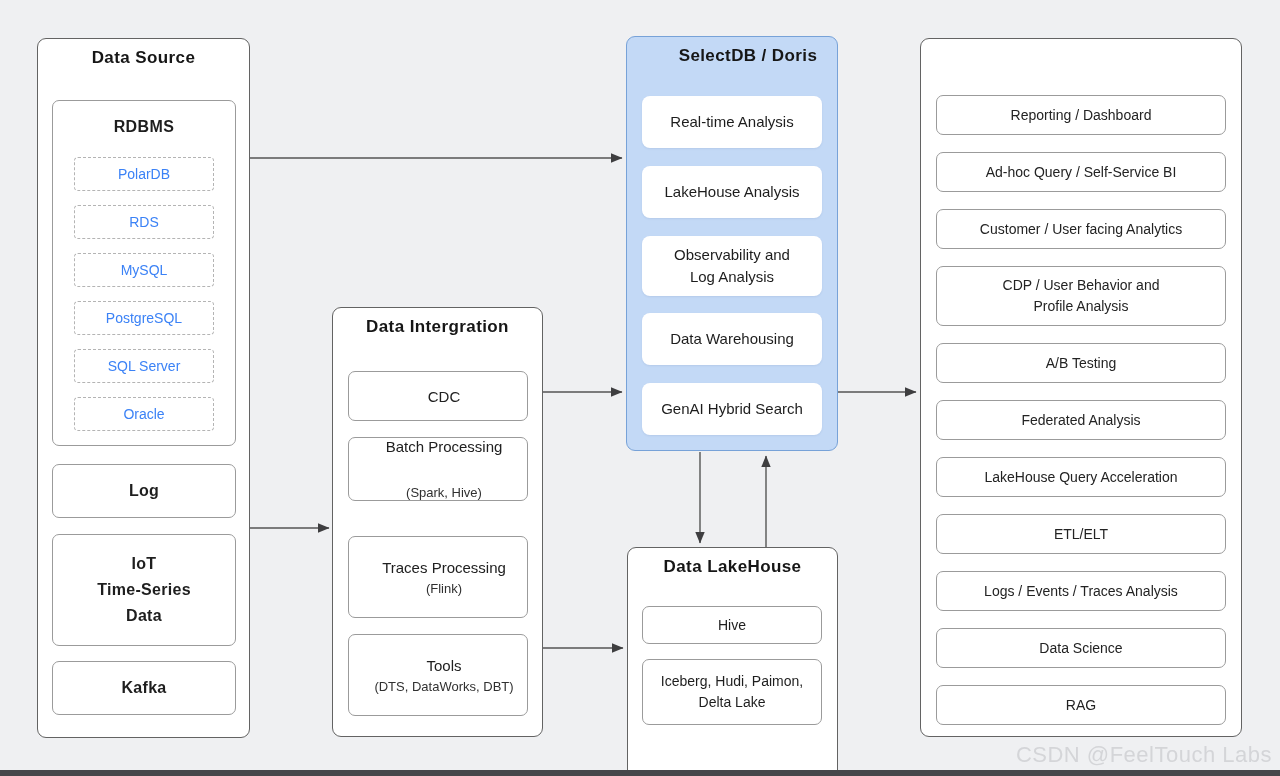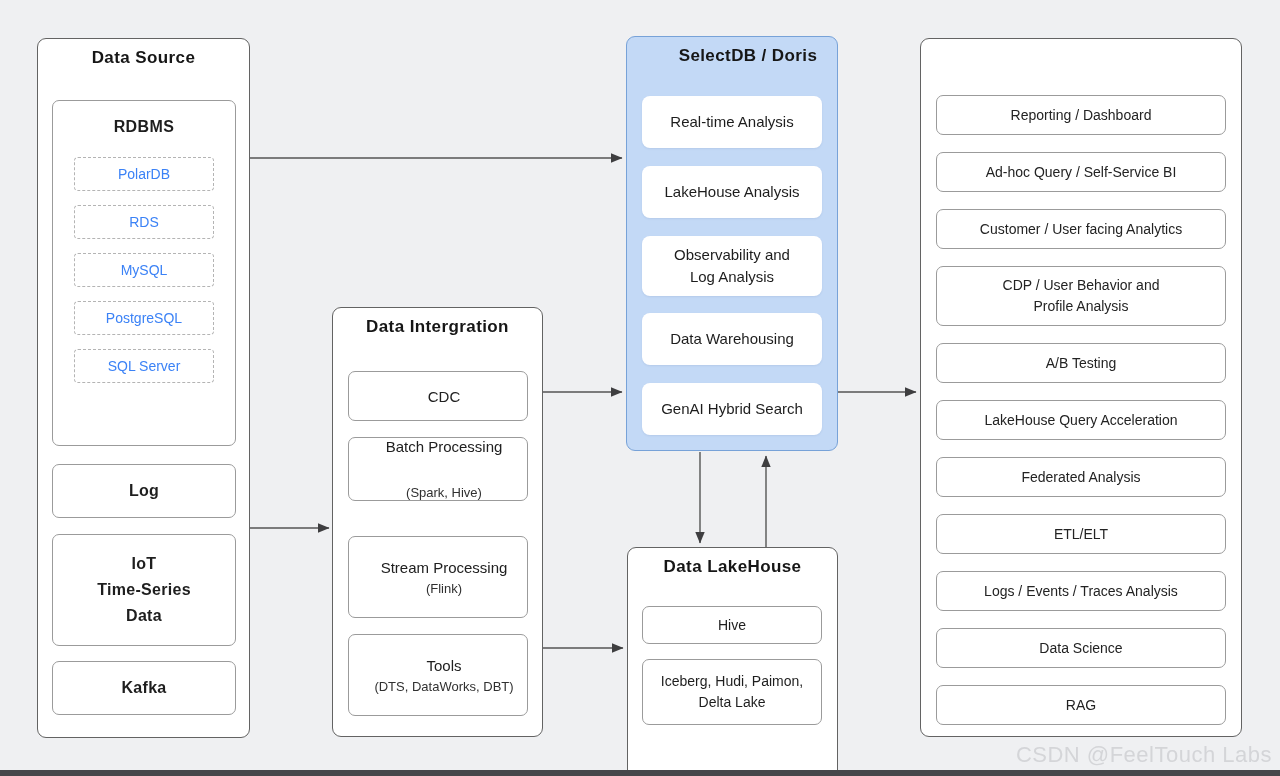--- a/index.html
+++ b/index.html
@@ -113,20 +113,21 @@
   <div class="panel-title">Data Source</div>
 
   <div class="rdbms-box">
     <div class="rdbms-title">RDBMS</div>
     <div class="rdbms-items">
       <div class="dashed-item">PolarDB</div>
       <div class="dashed-item">RDS</div>
       <div class="dashed-item">MySQL</div>
       <div class="dashed-item">PostgreSQL</div>
       <div class="dashed-item">SQL Server</div>
+      <div class="dashed-item">Oracle</div>
     </div>
   </div>
 
   <div class="ds-box" id="ds-log">Log</div>
   <div class="ds-box" id="ds-iot">IoT
 Time-Series
 Data</div>
   <div class="ds-box" id="ds-kafka">Kafka</div>
 </div>
 
@@ -134,21 +135,21 @@
   <div class="panel-title">Data Intergration</div>
 
   <div class="di-box" id="di-cdc">
     <div class="di-title">CDC</div>
   </div>
   <div class="di-box" id="di-batch">
     <div class="di-title">Batch Processing</div>
     <div class="di-sub">(Spark, Hive)</div>
   </div>
   <div class="di-box" id="di-stream">
-    <div class="di-title">Stream Processing</div>
+    <div class="di-title">Traces Processing</div>
     <div class="di-sub">(Flink)</div>
   </div>
   <div class="di-box" id="di-tools">
     <div class="di-title">Tools</div>
     <div class="di-sub">(DTS, DataWorks, DBT)</div>
   </div>
 </div>
 
 <div class="panel" id="panel-selectdb">
   <div class="panel-title">SelectDB / Doris</div>
@@ -168,22 +169,22 @@
 </div>
 
 <div class="panel" id="panel-apps">
   <div class="apps-list">
     <div class="app-item">Reporting / Dashboard</div>
     <div class="app-item">Ad-hoc Query / Self-Service BI</div>
     <div class="app-item">Customer / User facing Analytics</div>
     <div class="app-item tall">CDP / User Behavior and
 Profile Analysis</div>
     <div class="app-item">A/B Testing</div>
+    <div class="app-item">Federated Analysis</div>
     <div class="app-item">LakeHouse Query Acceleration</div>
-    <div class="app-item">Federated Analysis</div>
     <div class="app-item">ETL/ELT</div>
     <div class="app-item">Logs / Events / Traces Analysis</div>
     <div class="app-item">Data Science</div>
     <div class="app-item">RAG</div>
   </div>
 </div>
 
 <svg id="arrows" viewBox="0 0 1280 776" xmlns="http://www.w3.org/2000/svg">
   <defs>
     <marker id="ah" markerWidth="13" markerHeight="11" refX="11.5" refY="5" orient="auto" markerUnits="userSpaceOnUse">

